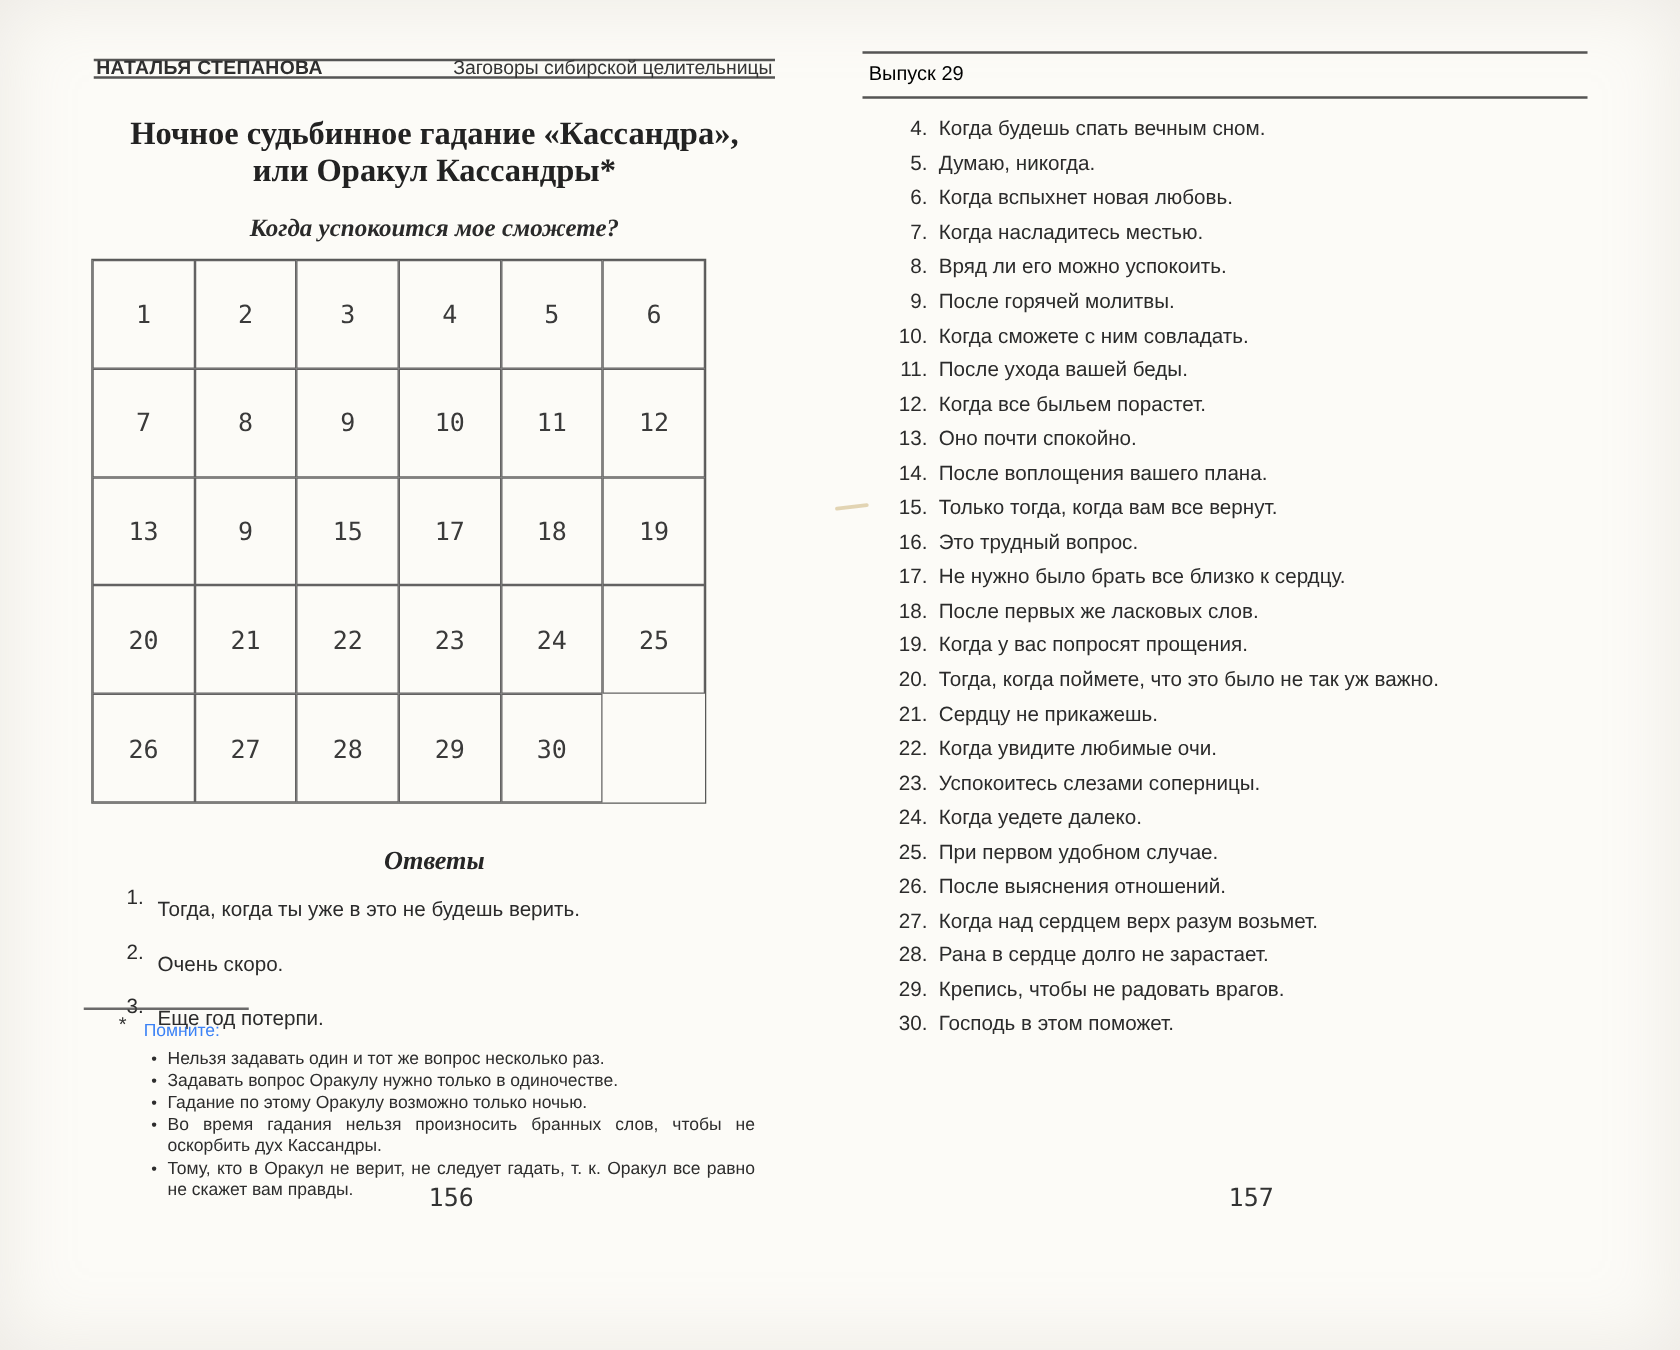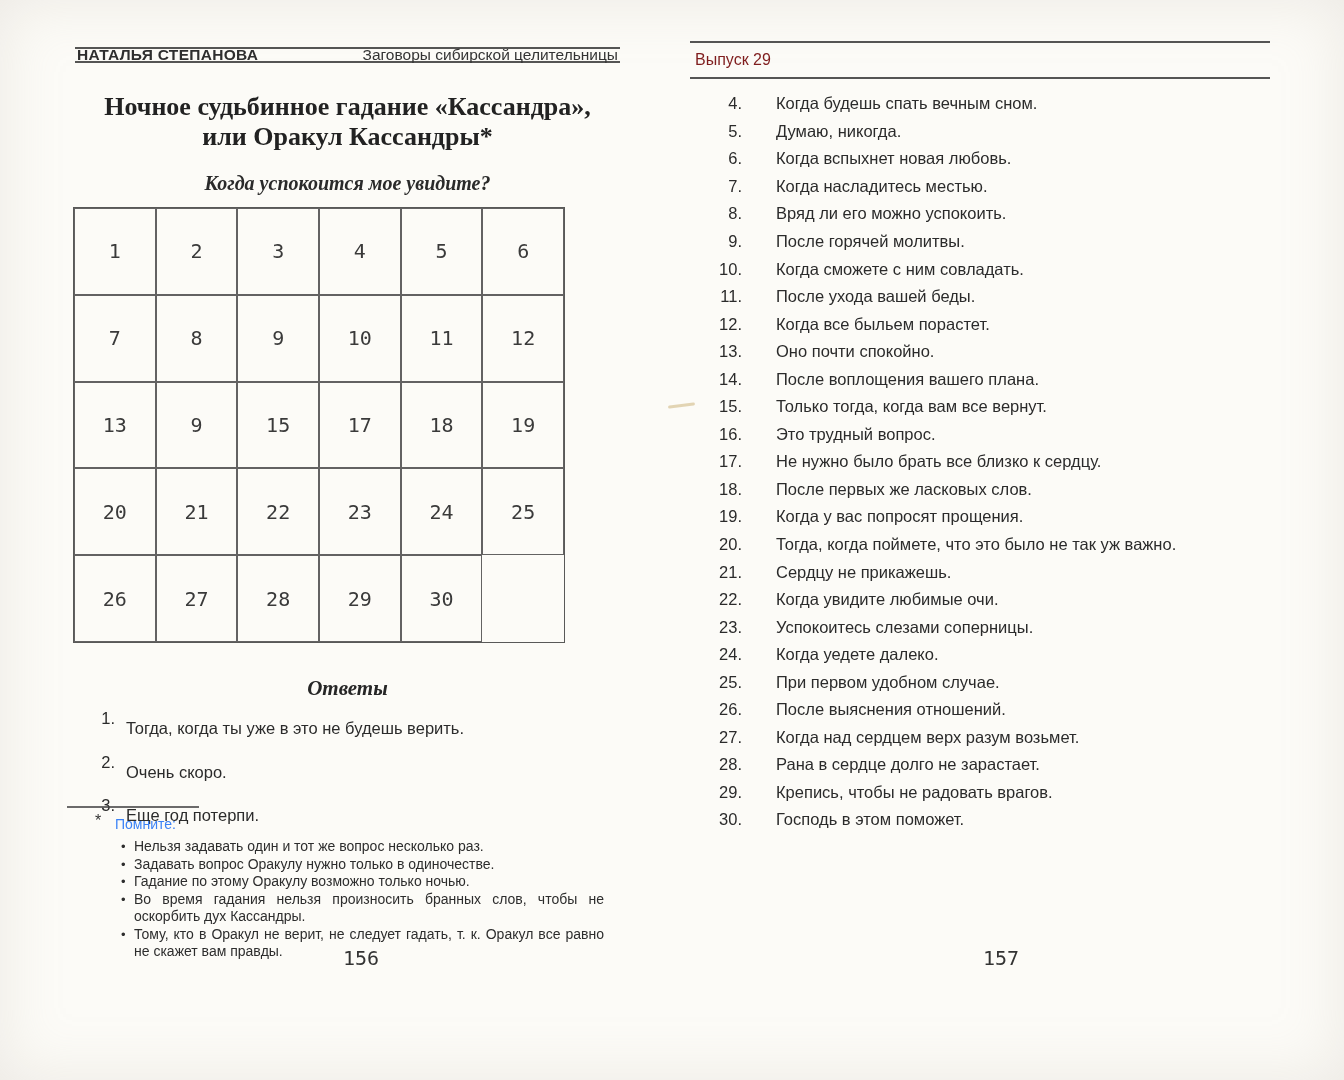--- a/index.html
+++ b/index.html
@@ -19,21 +19,21 @@
   .rh {
     position:absolute; left:0; width:100%;
     border-top:2px solid rgba(55,55,55,0.85);
     border-bottom:2px solid rgba(55,55,55,0.85);
     display:flex; align-items:center;
   }
   .rh-left { top:47px; height:16px; justify-content:space-between; padding:0 2px; }
   .rh-right { top:41px; height:38px; padding-left:5px; }
   .rh-author { font-weight:bold; font-size:15.5px; letter-spacing:0.3px; color:#2e2e2e; }
   .rh-series { font-size:15.5px; color:#343434; }
-  .rh-issue  { font-size:16px; color:#7f1d1d; }
+  .rh-issue  { font-size:16px; color:#000000; }
 
   
   .chapter-title {
     position:absolute; top:92px; left:0; width:100%; text-align:center;
     font-family:"Liberation Serif", serif; font-weight:bold;
     font-size:26px; line-height:30px; color:#222;
   }
   .question-subtitle {
     position:absolute; top:172px; left:0; width:100%; text-align:center;
     font-family:"Liberation Serif", serif; font-weight:bold; font-style:italic;
@@ -72,21 +72,21 @@
   .footnote-label  { position:absolute; top:816px; left:40px; font-size:14px; color:#3b82f6; }
   .footnote-list   { position:absolute; top:838px; left:46px; width:492px; }
   .fn-row { display:flex; margin-bottom:0; }
   .fn-bullet { width:13px; font-size:13px; line-height:17.5px; color:#2d2d2d; }
   .fn-text { width:470px; font-size:14px; line-height:17.5px; text-align:justify; color:#2d2d2d; }
 
   
   .items-list { position:absolute; top:90px; left:0; width:580px; }
   .items-list .nrow { display:flex; align-items:center; height:27.55px; }
   .items-list .num { width:52px; text-align:right; margin-right:9px; font-size:16.5px; }
-  .items-list .txt { font-size:16.5px; white-space:nowrap;margin-left:25px; }
+  .items-list .txt { font-size:16.5px; white-space:nowrap; }
 
   
   .folio {
     position:absolute; top:946px; width:80px; text-align:right;
     font-family:"DejaVu Sans Mono", monospace; font-size:20px; color:#333;
   }
   .folio-left  { left:299px; }
   .folio-right { left:939px; }
 
   
@@ -102,21 +102,21 @@
   <div class="rh rh-left">
     <span class="rh-author">НАТАЛЬЯ СТЕПАНОВА</span>
     <span class="rh-series">Заговоры сибирской целительницы</span>
   </div>
 
   <div class="chapter-title">
     <div>Ночное судьбинное гадание «Кассандра»,</div>
     <div>или Оракул Кассандры*</div>
   </div>
 
-  <div class="question-subtitle">Когда успокоится мое увидите?</div>
+  <div class="question-subtitle">Когда успокоится мое сможете?</div>
 
   <div class="oracle-grid">
       <div class="cell">1</div>
       <div class="cell">2</div>
       <div class="cell">3</div>
       <div class="cell">4</div>
       <div class="cell">5</div>
       <div class="cell">6</div>
       <div class="cell">7</div>
       <div class="cell">8</div>

